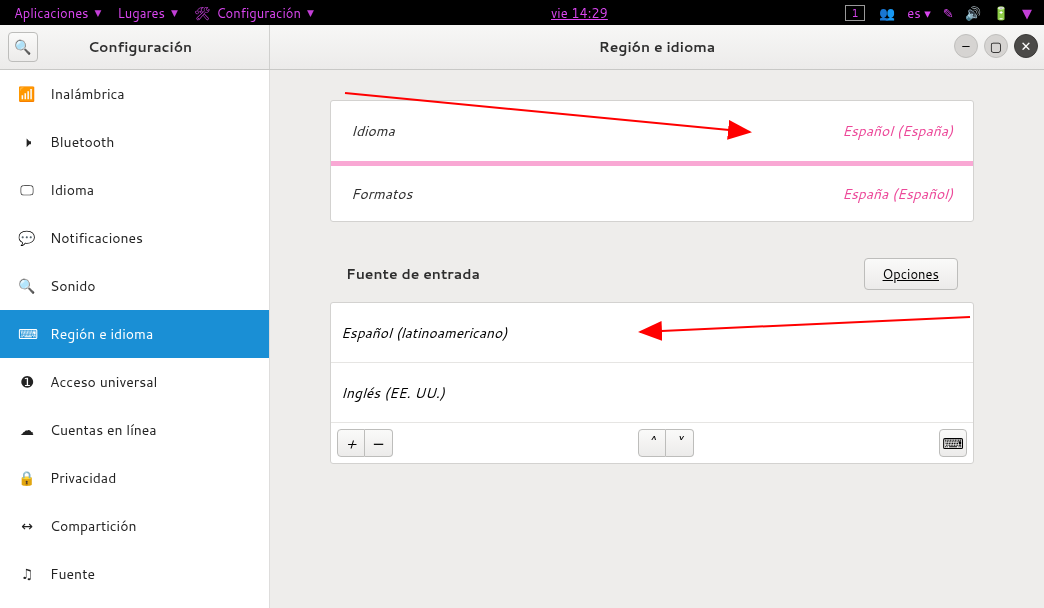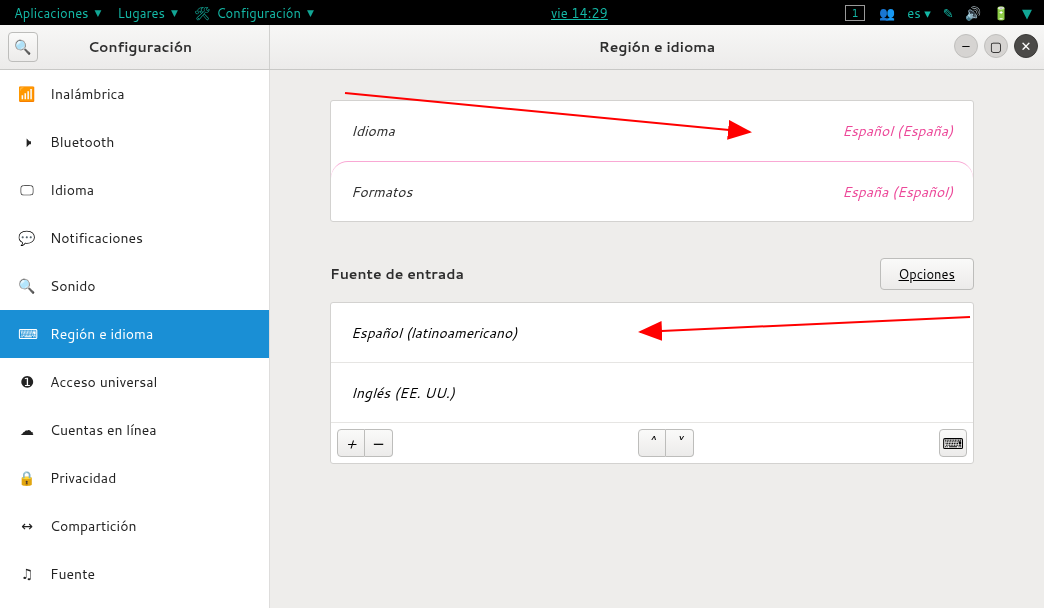--- a/index.html
+++ b/index.html
@@ -1,19 +1,19 @@
 <!DOCTYPE html>
 <html><head>
 <meta charset="utf-8">
 <style>
   * { box-sizing: border-box; margin: 0; padding: 0; font-family: "Cantarell", "DejaVu Sans", sans-serif; }
   body { width: 1044px; height: 608px; background: #fff; overflow: hidden; position: relative; }
 
   
-  .topbar { height: 25px; background: #000; color: #14b8a6; display: flex; align-items: center; padding: 0 6px; font-size: 13px; }
+  .topbar { height: 25px; background: #000; color: #d946ef; display: flex; align-items: center; padding: 0 6px; font-size: 13px; }
   .topbar .menu { display: flex; align-items: center; padding: 0 8px; cursor: pointer; height: 100%; gap: 6px; }
   .topbar .caret { font-size: 9px; opacity: .9; }
   .topbar .spacer { flex: 1; }
   .topbar .clock { padding: 0 10px; text-decoration: underline; }
   .topbar .ws { border: 1px solid #999; width: 20px; height: 16px; font-size: 11px; display:flex; align-items:center; justify-content:center; margin: 0 8px; }
   .topbar .right-icons { display:flex; align-items:center; gap: 12px; padding: 0 6px; }
   .topbar .right-icons span { font-size: 13px; }
 
   
   .headerbar { height: 45px; background: linear-gradient(#f7f7f6,#ecebea); border-bottom: 1px solid #c8c8c6; display:flex; align-items:center; position: relative; }
@@ -30,29 +30,29 @@
   
   .sidebar { width: 270px; background: #fff; border-right: 1px solid #dedddc; overflow:hidden; }
   .sidebar-item { height: 48px; display:flex; align-items:center; gap: 14px; padding: 0 18px; font-size: 14px; color:#232323; cursor:pointer; }
   .sidebar-item.active { background: #1a8fd5; color: #fff; }
   .sidebar-item .ico { width: 18px; text-align:center; font-size: 14px; }
 
   
   .content { flex:1; background: #eeedeb; padding: 30px 70px 30px 60px; position: relative; }
   .panel { background:#fff; border: 1px solid #d3d2d0; border-radius: 3px; overflow:hidden;font-style:italic; }
   .row { display:flex; align-items:center; justify-content:space-between; padding: 0 20px; height: 60px; font-size: 14px; }
-  .row + .row { border-top: 1px solid #f9a8d4; border-radius: 17px; }
+  .row + .row { border-top: 5px solid #f9a8d4; }
   .row .lbl { color:#2e2e2e; }
   .row .val { color:#ec4899; }
 
-  .section-head { display:flex; align-items:center; justify-content:space-between; margin: 36px 0 12px; }
+  .section-head { display:flex; align-items:center; justify-content:space-between; margin: 36px 16px 12px; }
   .section-head .title { font-size: 14px; font-weight: 700; color:#2e2e2e; }
   .options-btn { height: 32px; padding: 0 18px; border: 1px solid #bdbdbb; border-radius: 4px; background: linear-gradient(#fafaf9,#ecebea); font-size: 13px; cursor:pointer;text-decoration:underline; }
 
-  .input-panel .irow { display:flex; align-items:center; padding: 0 20px; height: 60px; font-size: 14px; border-bottom: 1px solid #e6e5e3; cursor:pointer; }
+  .input-panel .irow { display:flex; align-items:center; padding: 0 10px; height: 60px; font-size: 14px; border-bottom: 1px solid #e6e5e3; cursor:pointer; }
   .toolbar { height: 40px; display:flex; align-items:center; justify-content:space-between; padding: 6px; }
   .tb-group { display:flex; gap:0; }
   .tb-btn { width: 28px; height: 28px; border: 1px solid #bdbdbb; background: linear-gradient(#fafaf9,#ecebea); display:flex; align-items:center; justify-content:center; font-size: 15px; cursor:pointer; }
   .tb-group .tb-btn:first-child { border-radius: 4px 0 0 4px; }
   .tb-group .tb-btn:last-child { border-radius: 0 4px 4px 0; border-left: none; }
   .tb-single { border-radius: 4px !important; }
 
   
   .arrow-svg { position:absolute; left:0; top:0; width:100%; height:100%; pointer-events:none; }
 </style>

